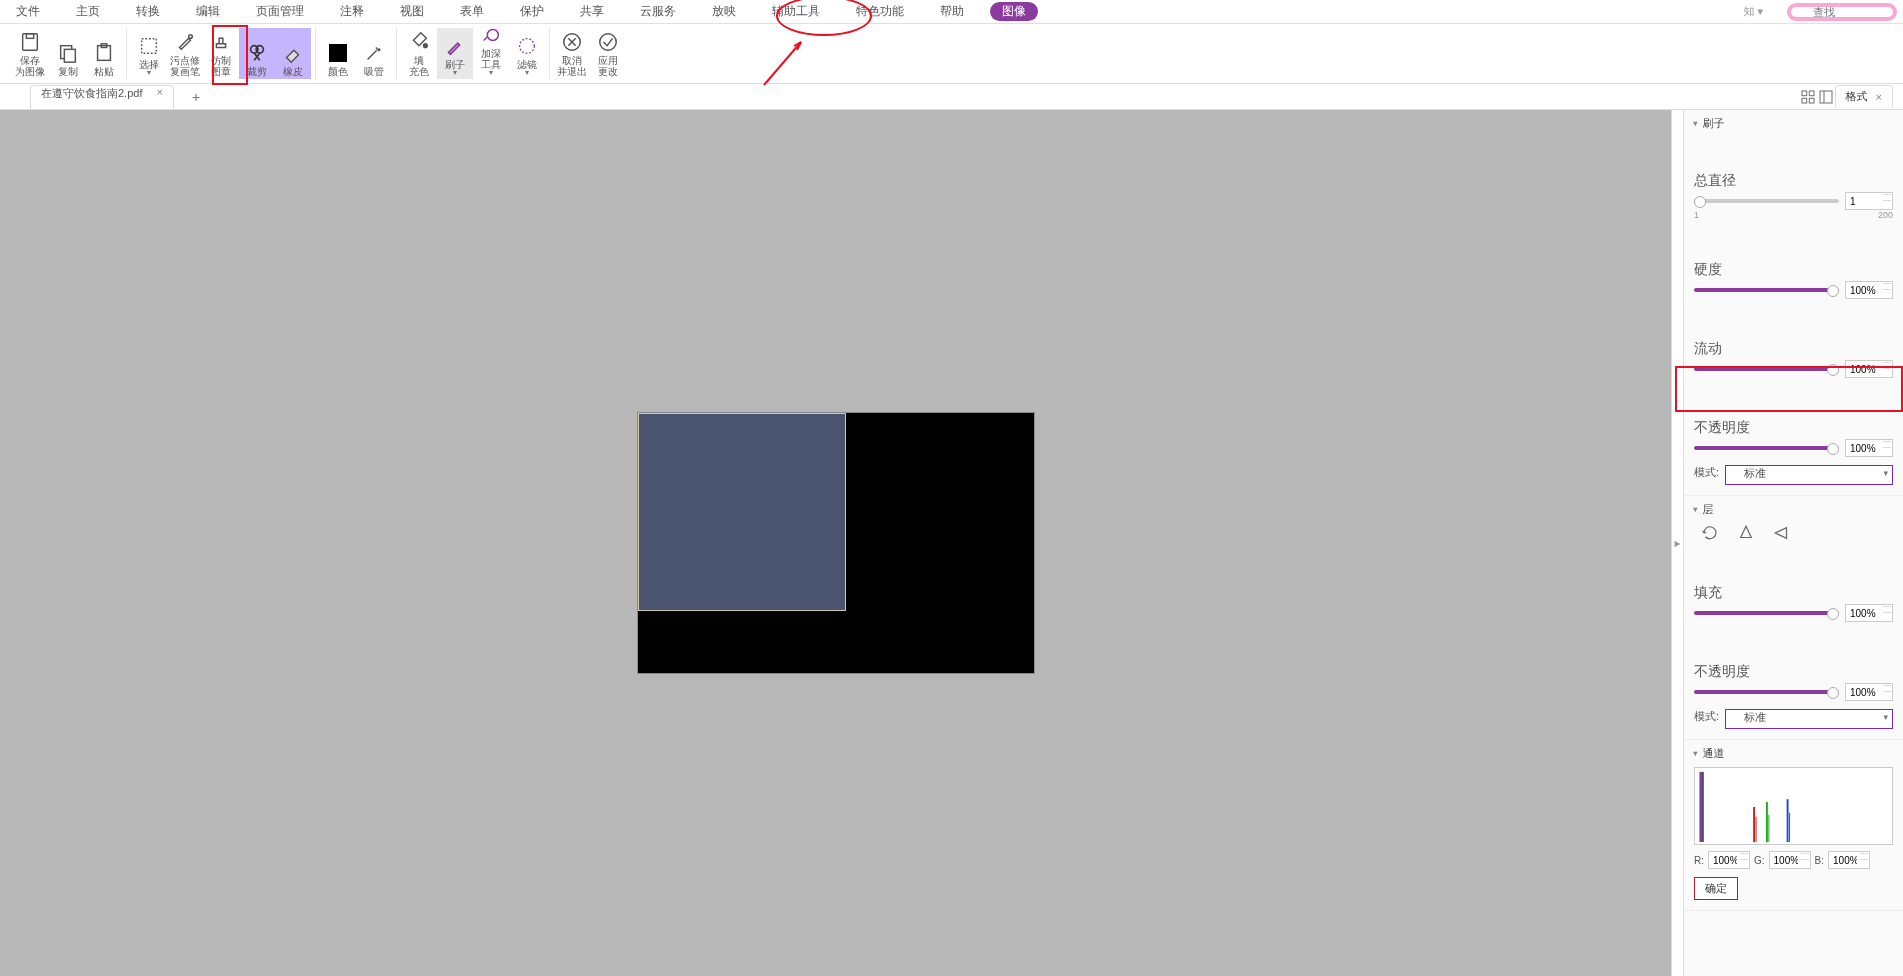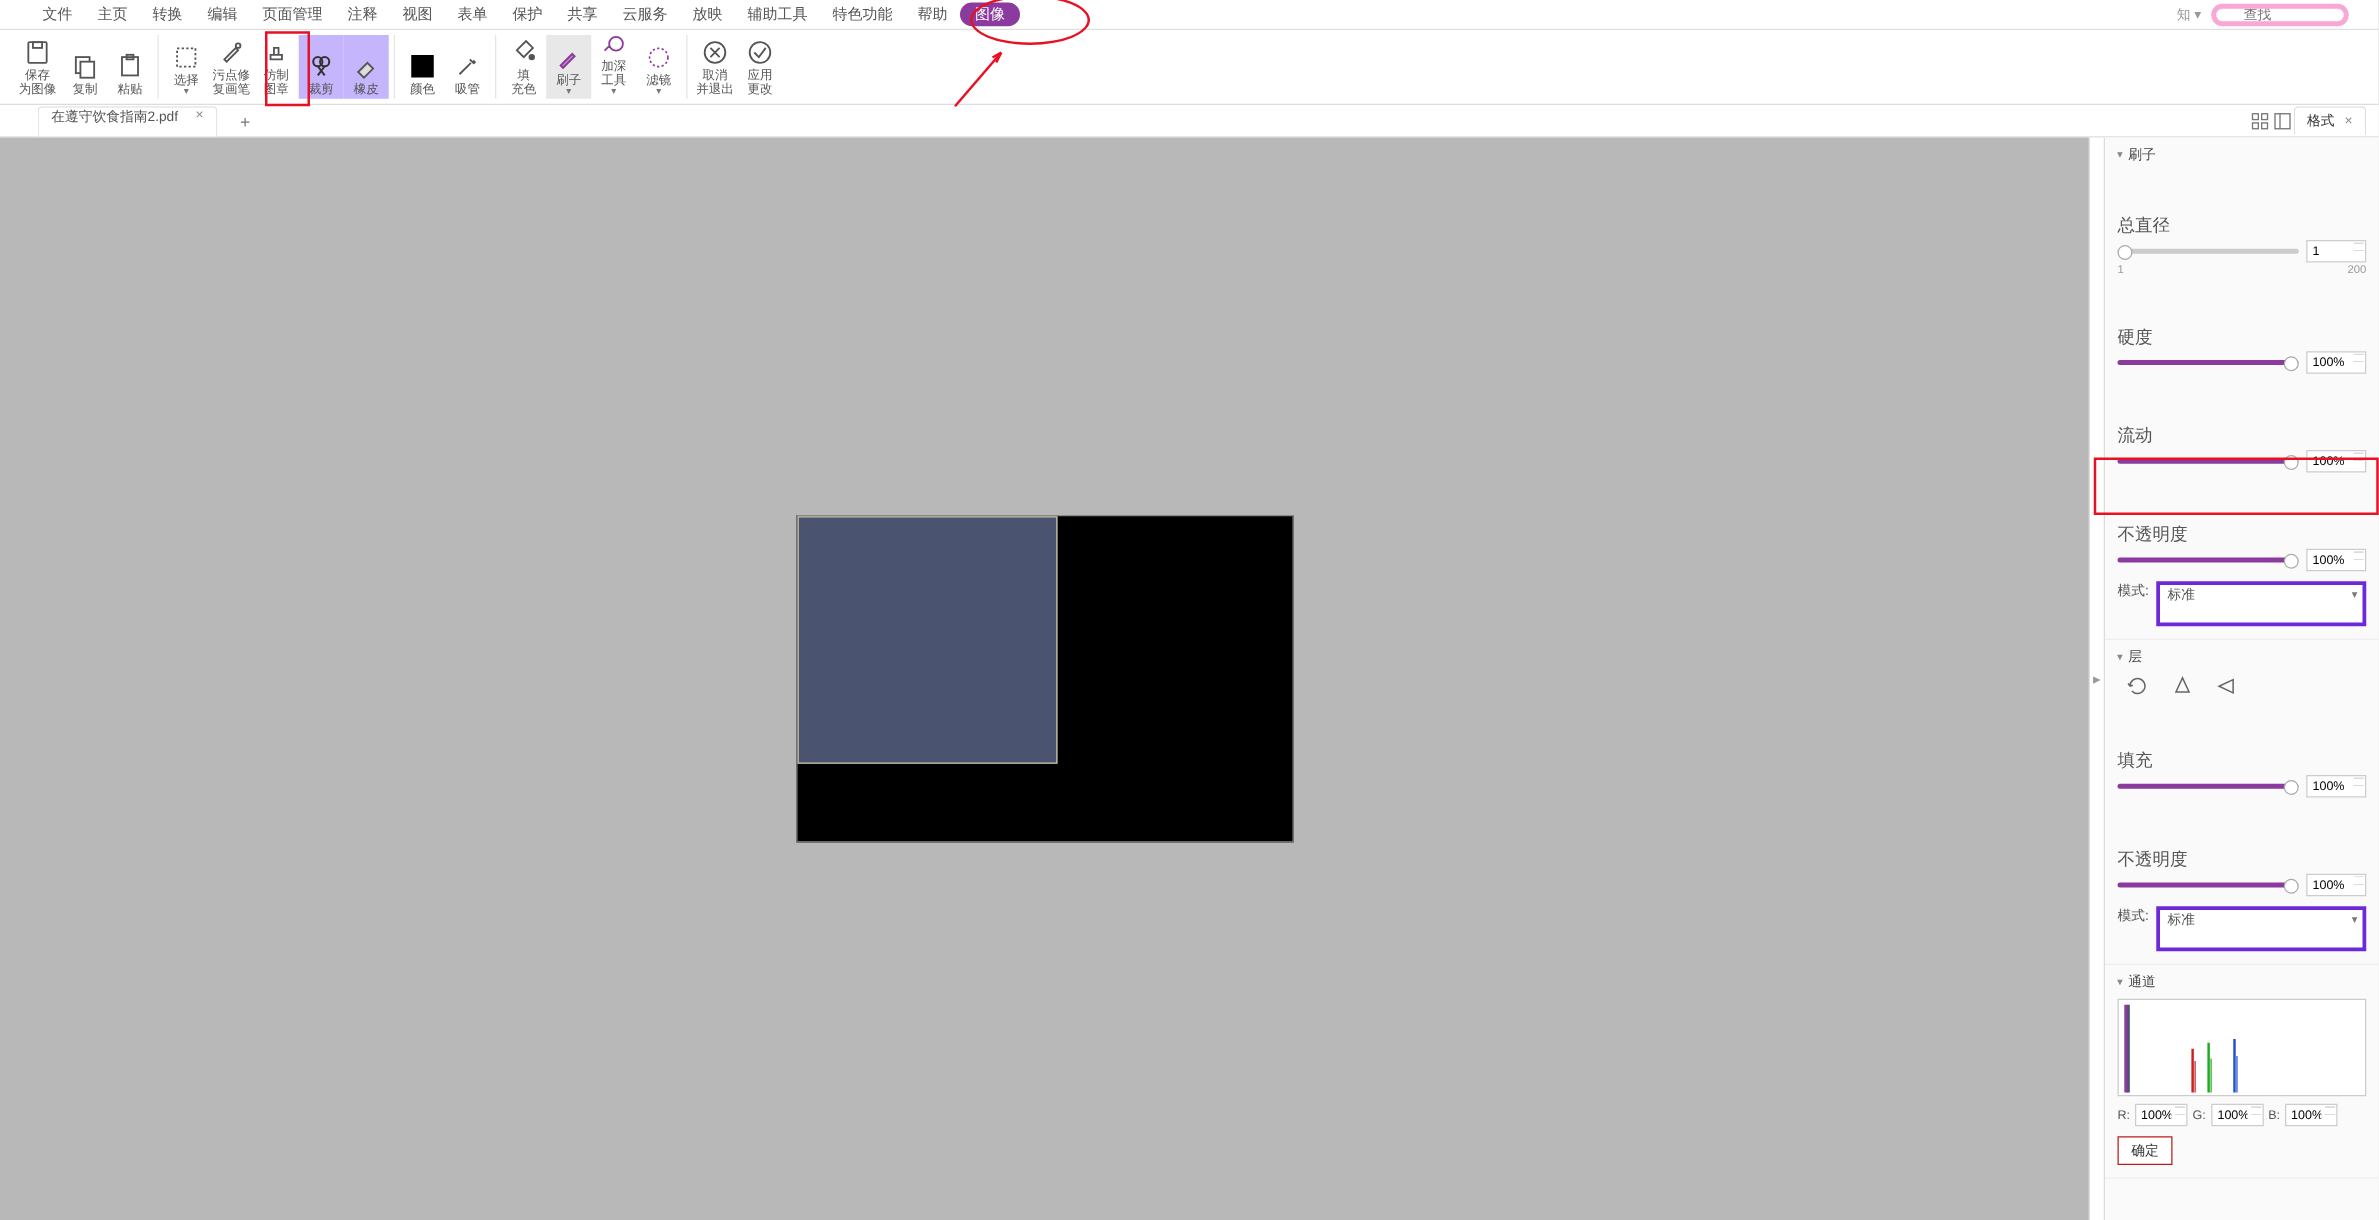--- a/index.html
+++ b/index.html
@@ -1,19 +1,19 @@
 <!DOCTYPE html>
 <html><head>
 <meta charset="utf-8">
 <style>
 * { margin: 0; padding: 0; box-sizing: border-box; font-family: "Microsoft YaHei", Arial, sans-serif; }
 body { background: #fff; font-size: 12px; color: #333; overflow: hidden; }
 
 
-.menubar { display: flex; align-items: center; height: 24px; border-bottom: 1px solid #e0e0e0; padding: 0 24px; }
+.menubar { display: flex; align-items: center; height: 24px; border-bottom: 1px solid #e0e0e0; padding: 0 6px; gap: 16px; }
 .menubar .menu-item { padding: 0 10px; color: #555; cursor: pointer; font-size: 12px; }
 .menubar .menu-item.active { background: #8b3a9e; color: #fff; border-radius: 10px; padding: 1px 12px; }
 .menubar .spacer { flex: 1; }
 .menubar .search-box { width: 110px; height: 18px; border: 4px solid #f9a8d4; border-radius: 9px; padding: 0 8px 0 22px; font-size: 11px; color: #999; position: relative; }
 .menubar .search-wrap { position: relative; }
 .menubar .search-wrap::before { content: ""; position: absolute; left: 6px; top: 3px; width: 8px; height: 8px; border: 1px solid #999; border-radius: 50%; }
 .menubar .zhi { margin-right: 8px; color: #999; font-size: 11px; }
 
 
 .toolbar { display: flex; height: 60px; border-bottom: 1px solid #ddd; padding: 4px 6px; }
@@ -57,21 +57,21 @@
 .slider-row { display: flex; align-items: center; gap: 6px; }
 .slider { flex: 1; height: 4px; background: linear-gradient(to right, #8b3a9e 0%, #8b3a9e 95%, #ccc 95%); border-radius: 2px; position: relative; }
 .slider::after { content:""; position:absolute; right:0; top:-3px; width:10px; height:10px; background:#fff; border:1px solid #aaa; border-radius:50%; }
 .slider.low { background: #ccc; }
 .slider.low::after { left:0; right:auto; }
 .numbox { width: 48px; height: 18px; border: 1px solid #ccc; font-size: 10px; padding: 0 12px 0 4px; position: relative; background:#fff; }
 .spin-wrap { position: relative; display:inline-block; }
 .spin-wrap::after { content:""; position:absolute; right:2px; top:2px; width:8px; height:14px; background: linear-gradient(#888 0 1px, transparent 1px 6px, #888 6px 7px, transparent 7px); opacity:0.3; }
 .range-lbls { display:flex; justify-content: space-between; font-size:9px; color:#999; }
 .mode-row { display:flex; align-items:flex-start; gap:6px; font-size:11px; color:#555; }
-.mode-sel { flex:1; height:36px; border:3px solid #6d28d9; background:#fff; padding:0 16px 0 6px; font-size:11px; position:relative; }
+.mode-sel { flex:1; height:20px; border:1px solid #6d28d9; background:#fff; padding:0 16px 0 18px; font-size:11px; position:relative; }
 .mode-sel::after { content:"▾"; position:absolute; right:4px; top:2px; color:#777; font-size:9px; }
 
 .layer-icons { display:flex; gap:16px; margin:4px 0 8px 6px; }
 .layer-icons .li { width:20px; height:20px; display:flex; align-items:center; justify-content:center; color:#666; cursor:pointer; }
 
 .histogram { height: 78px; border:1px solid #ccc; background:#fff; position:relative; margin-bottom:6px; }
 .histogram svg { width:100%; height:100%; }
 .rgb-row { display:flex; gap:4px; align-items:center; font-size:10px; color:#555; }
 .rgb-row .numbox { width:42px; }
 .confirm-btn { margin-top:8px; border:1px solid #b91c1c; background:#fff; padding:3px 10px; font-size:11px; cursor:pointer; display:inline-block; }

